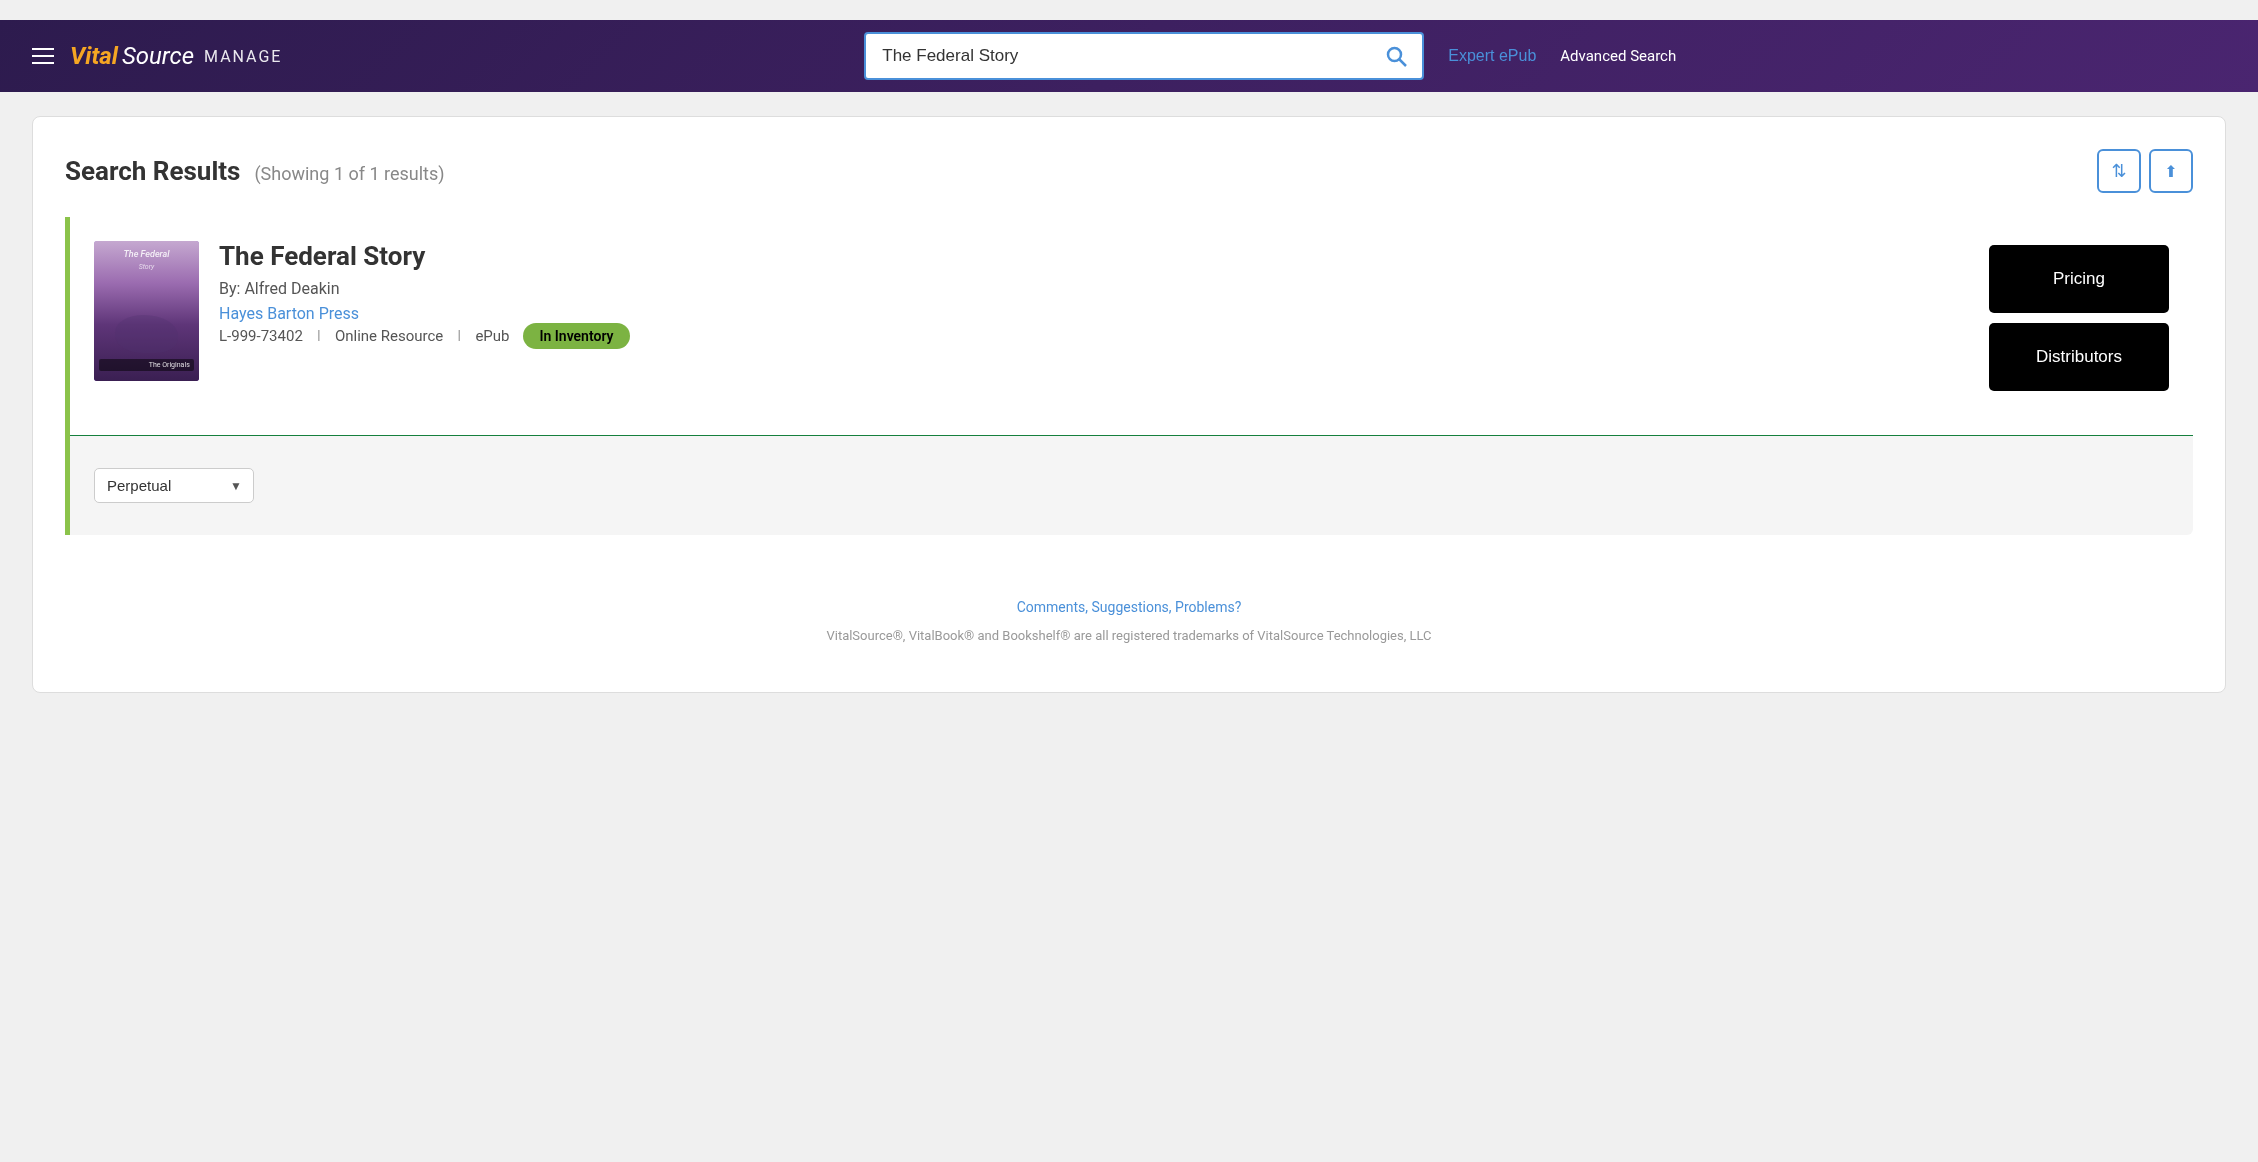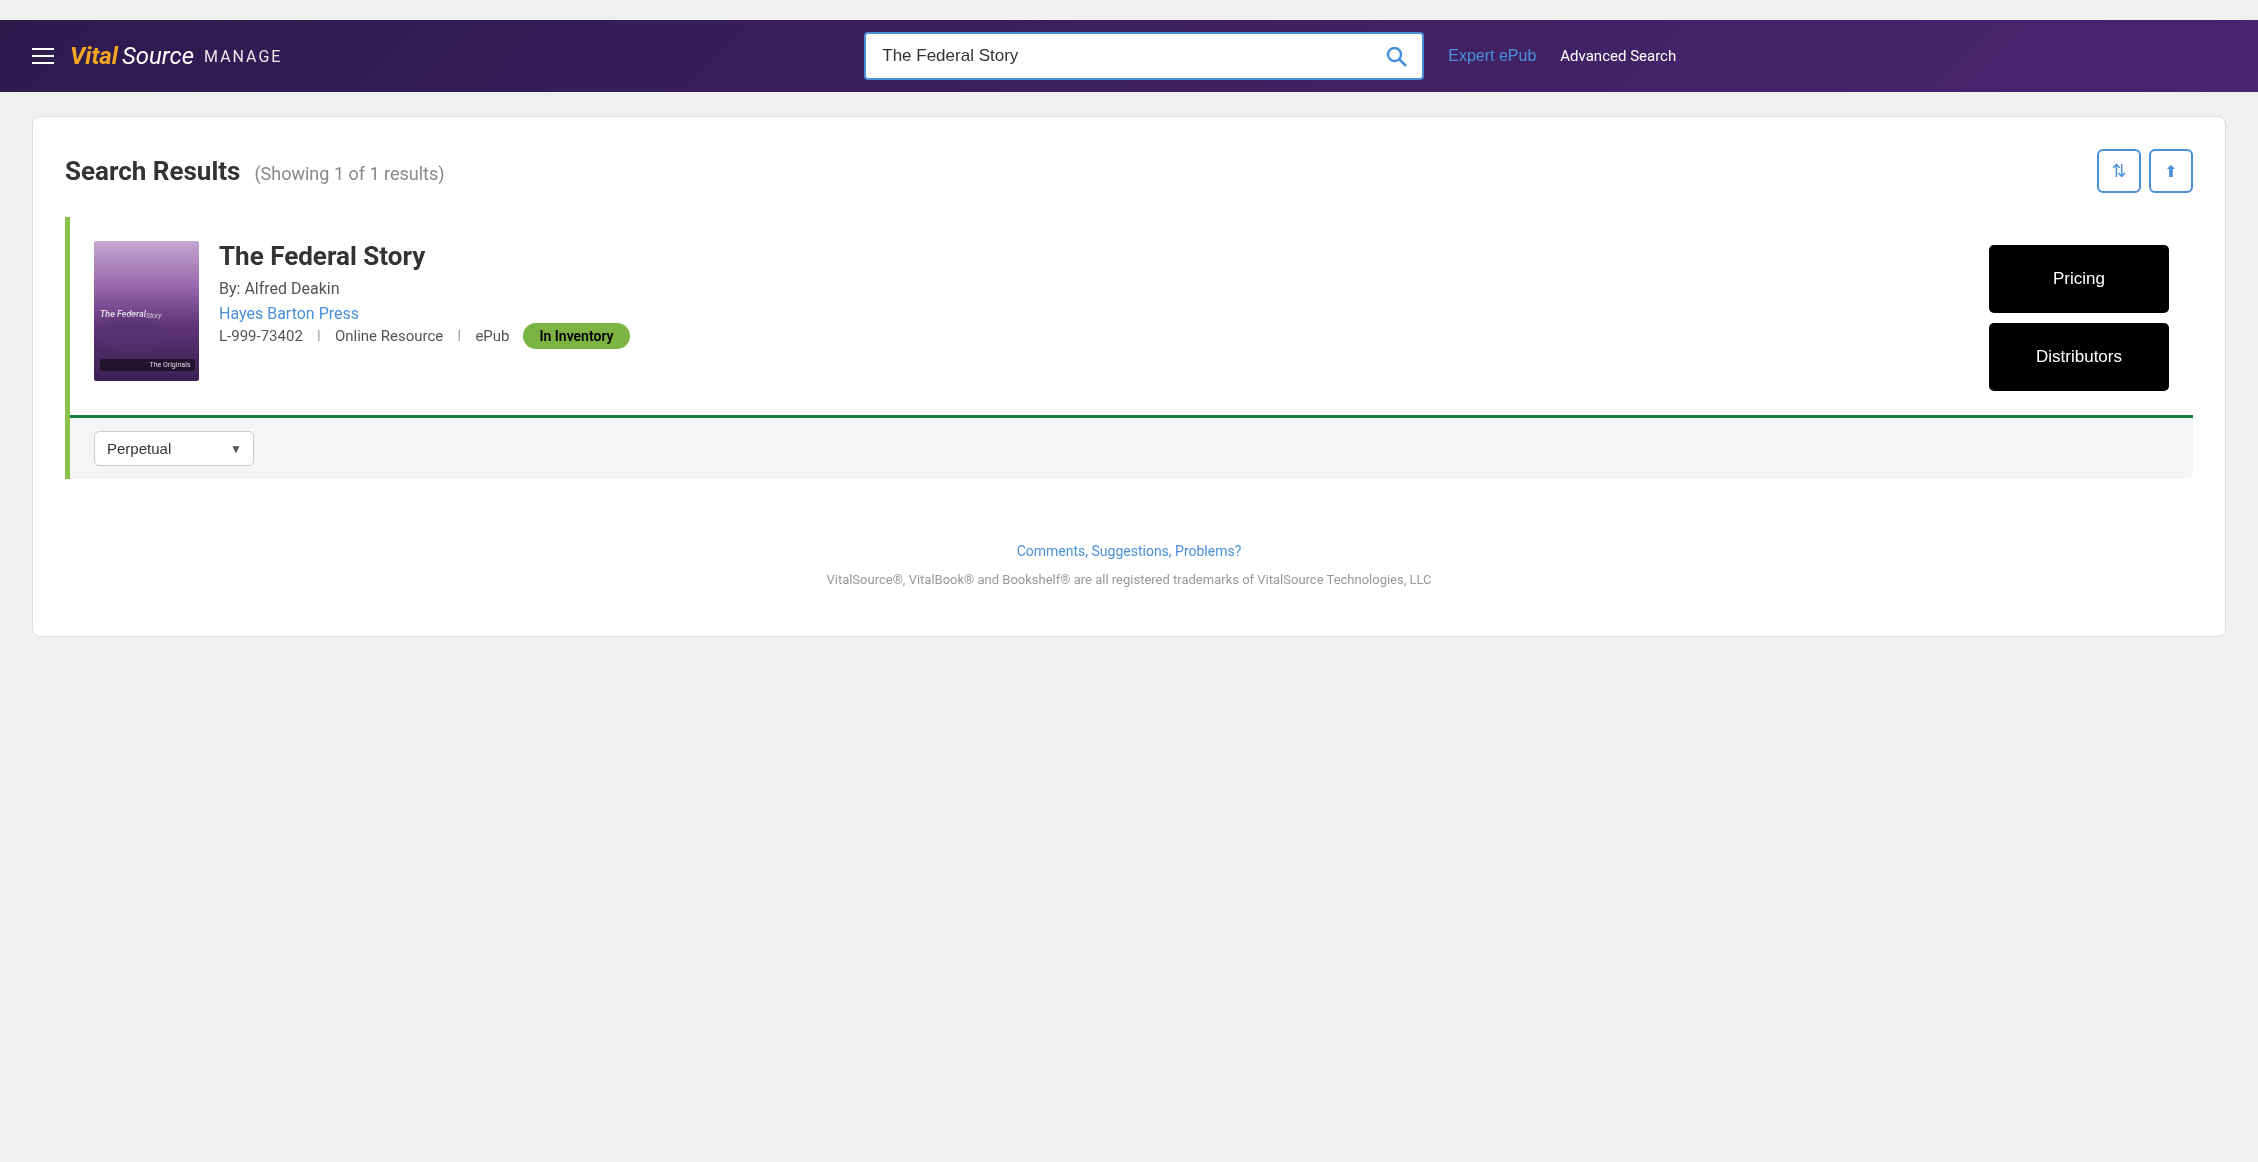--- a/index.html
+++ b/index.html
@@ -176,21 +176,21 @@
       align-items: center;
       justify-content: center;
       position: relative;
       overflow: hidden;
     }
     .book-cover-inner {
       width: 100%;
       height: 100%;
       background: linear-gradient(180deg, #c5a8d0 0%, #9b6cb0 30%, #5e3578 60%, #3a1f52 100%);
       display: flex;
-      flex-direction: row;
+      flex-direction: column;
       align-items: center;
       justify-content: flex-start;
       padding: 8px 6px 0;
       position: relative;
     }
     .book-cover-title {
       color: rgba(255,255,255,0.85);
       font-size: 9px;
       font-style: italic;
       text-align: center;
@@ -285,22 +285,23 @@
     }
     .book-result-inner {
       background: white;
       display: flex;
       gap: 20px;
       padding: 24px;
       align-items: flex-start;
     }
     .book-result-bottom {
       background: #f5f5f5;
-      padding: 13px 24px;
-      border-top: 3px solid #15803d;
+      padding: 32px 24px;
+      border-top: 1px solid #15803d;
+      margin-top: 20px;
     }
     .select-wrapper {
       position: relative;
       display: inline-block;
       width: 160px;
     }
     .select-wrapper select {
       width: 100%;
       padding: 8px 36px 8px 12px;
       border: 1px solid #ccc;

